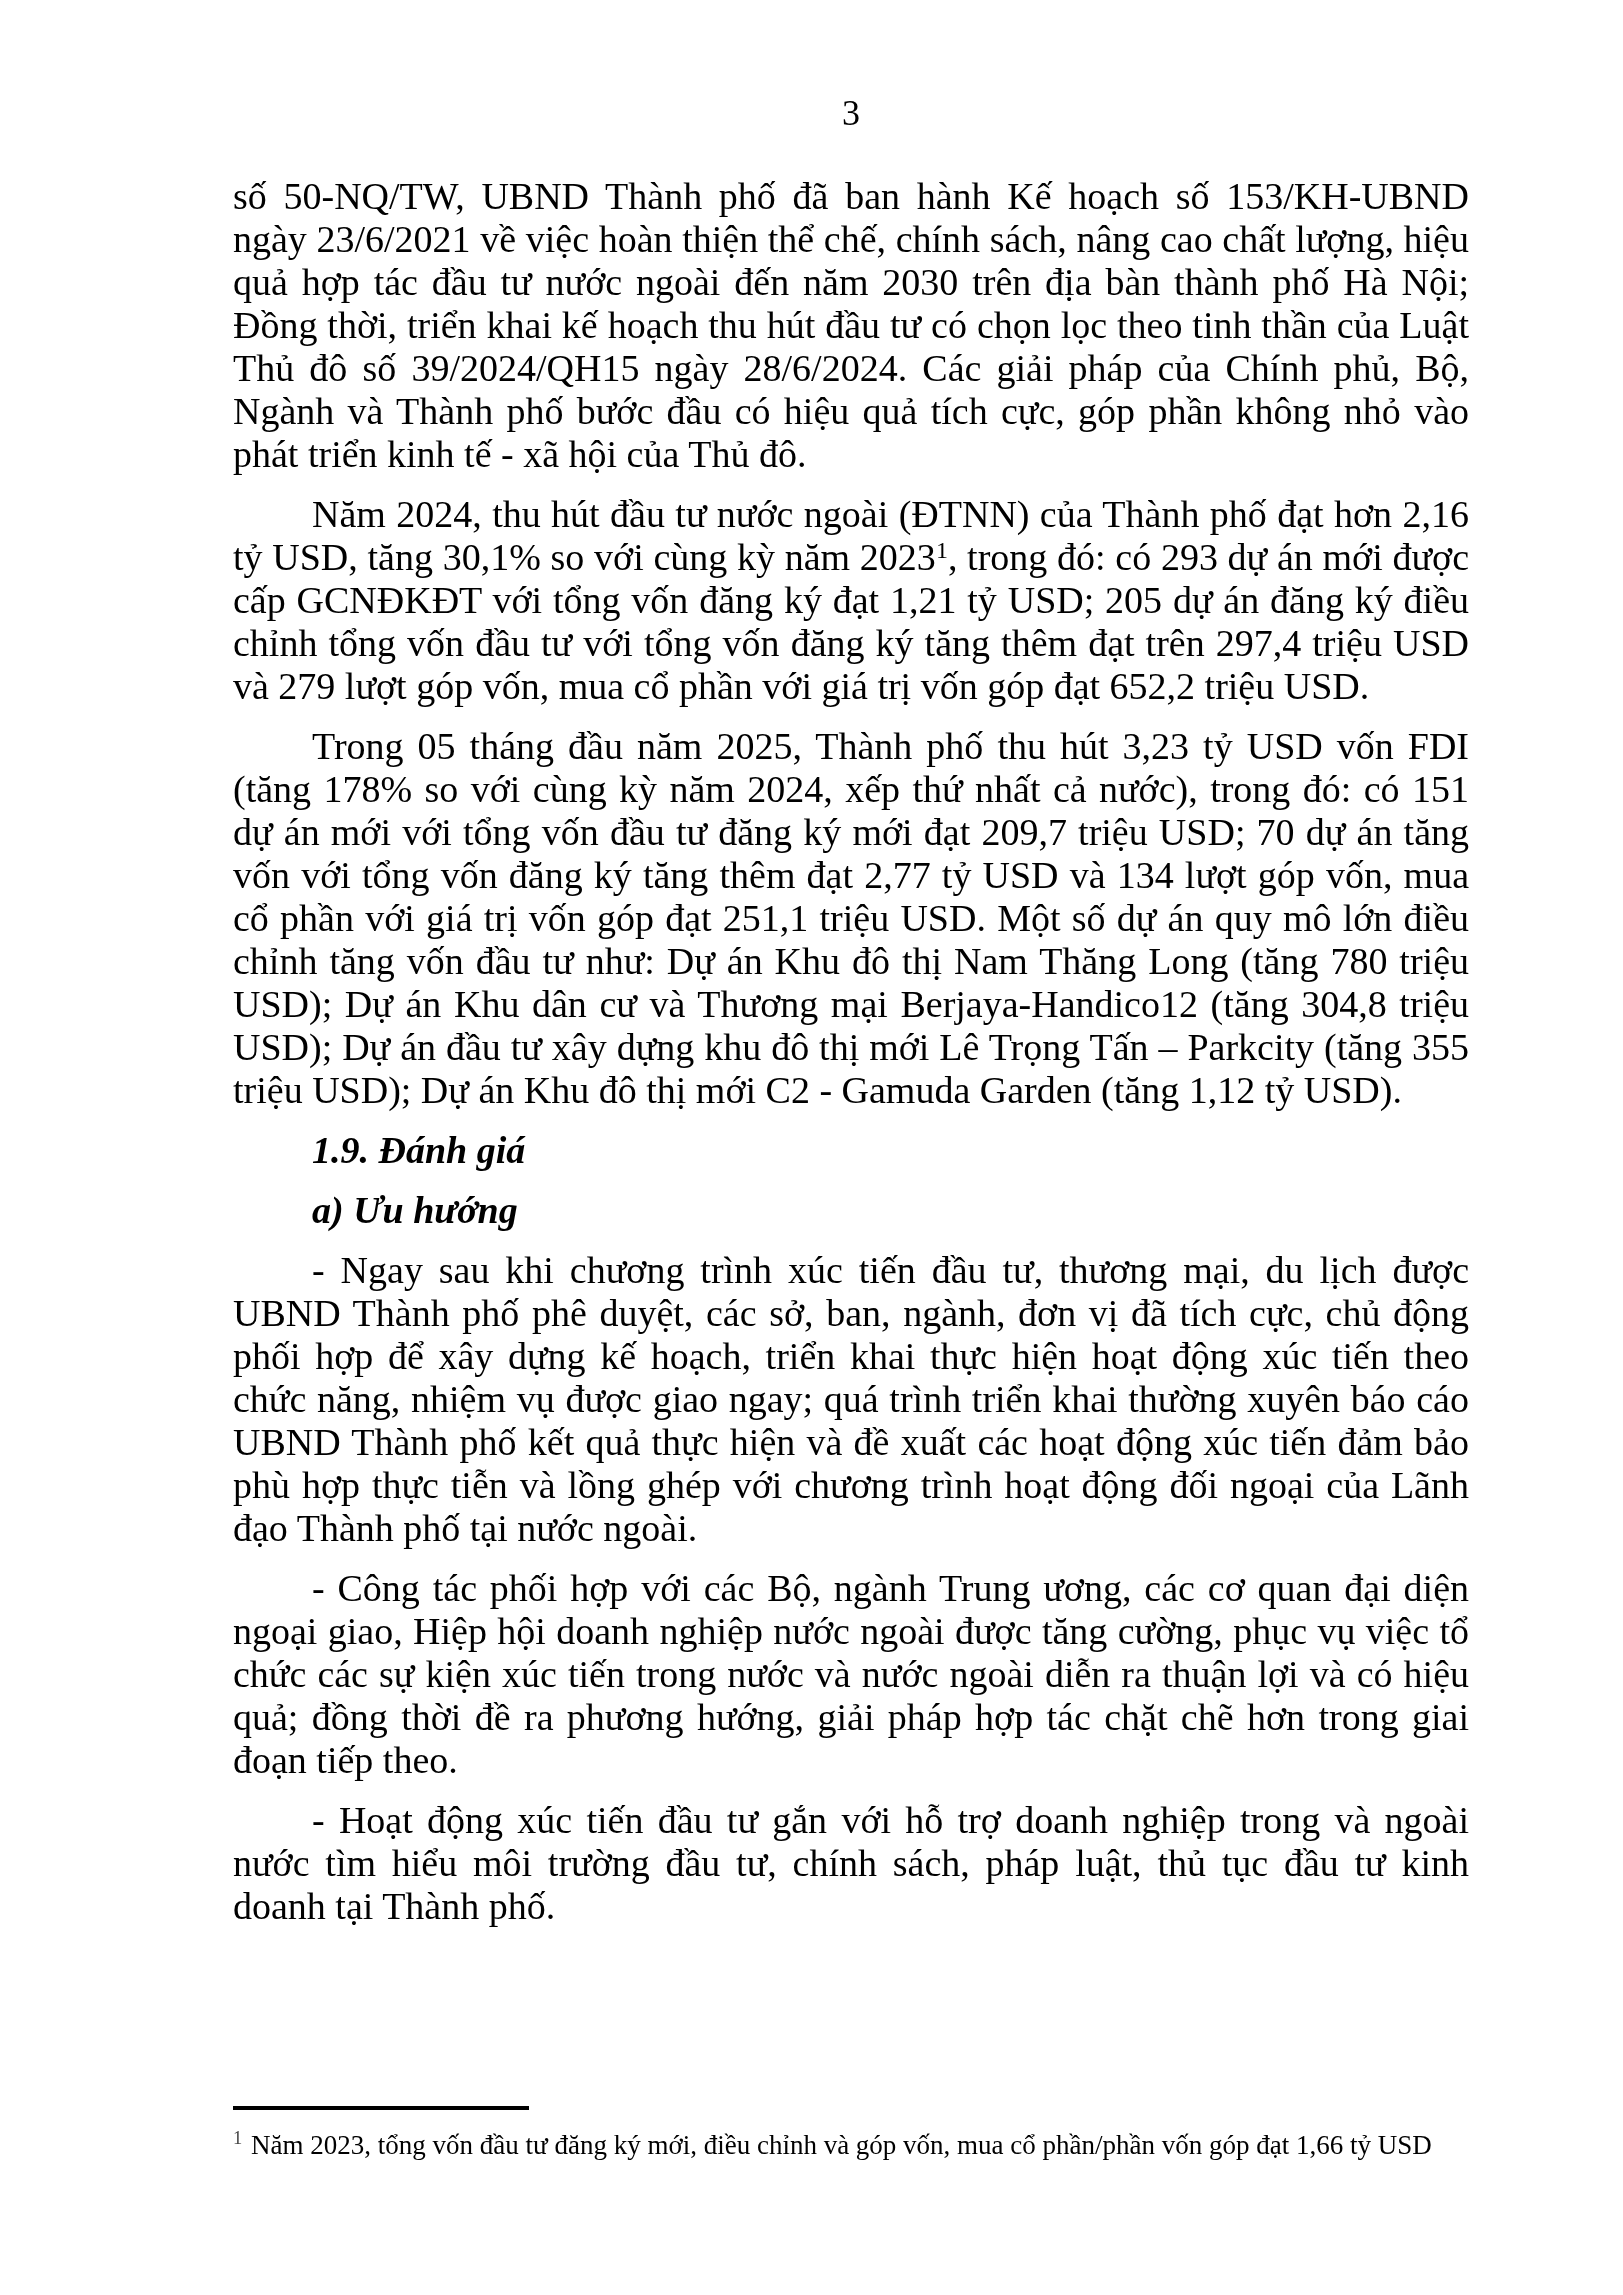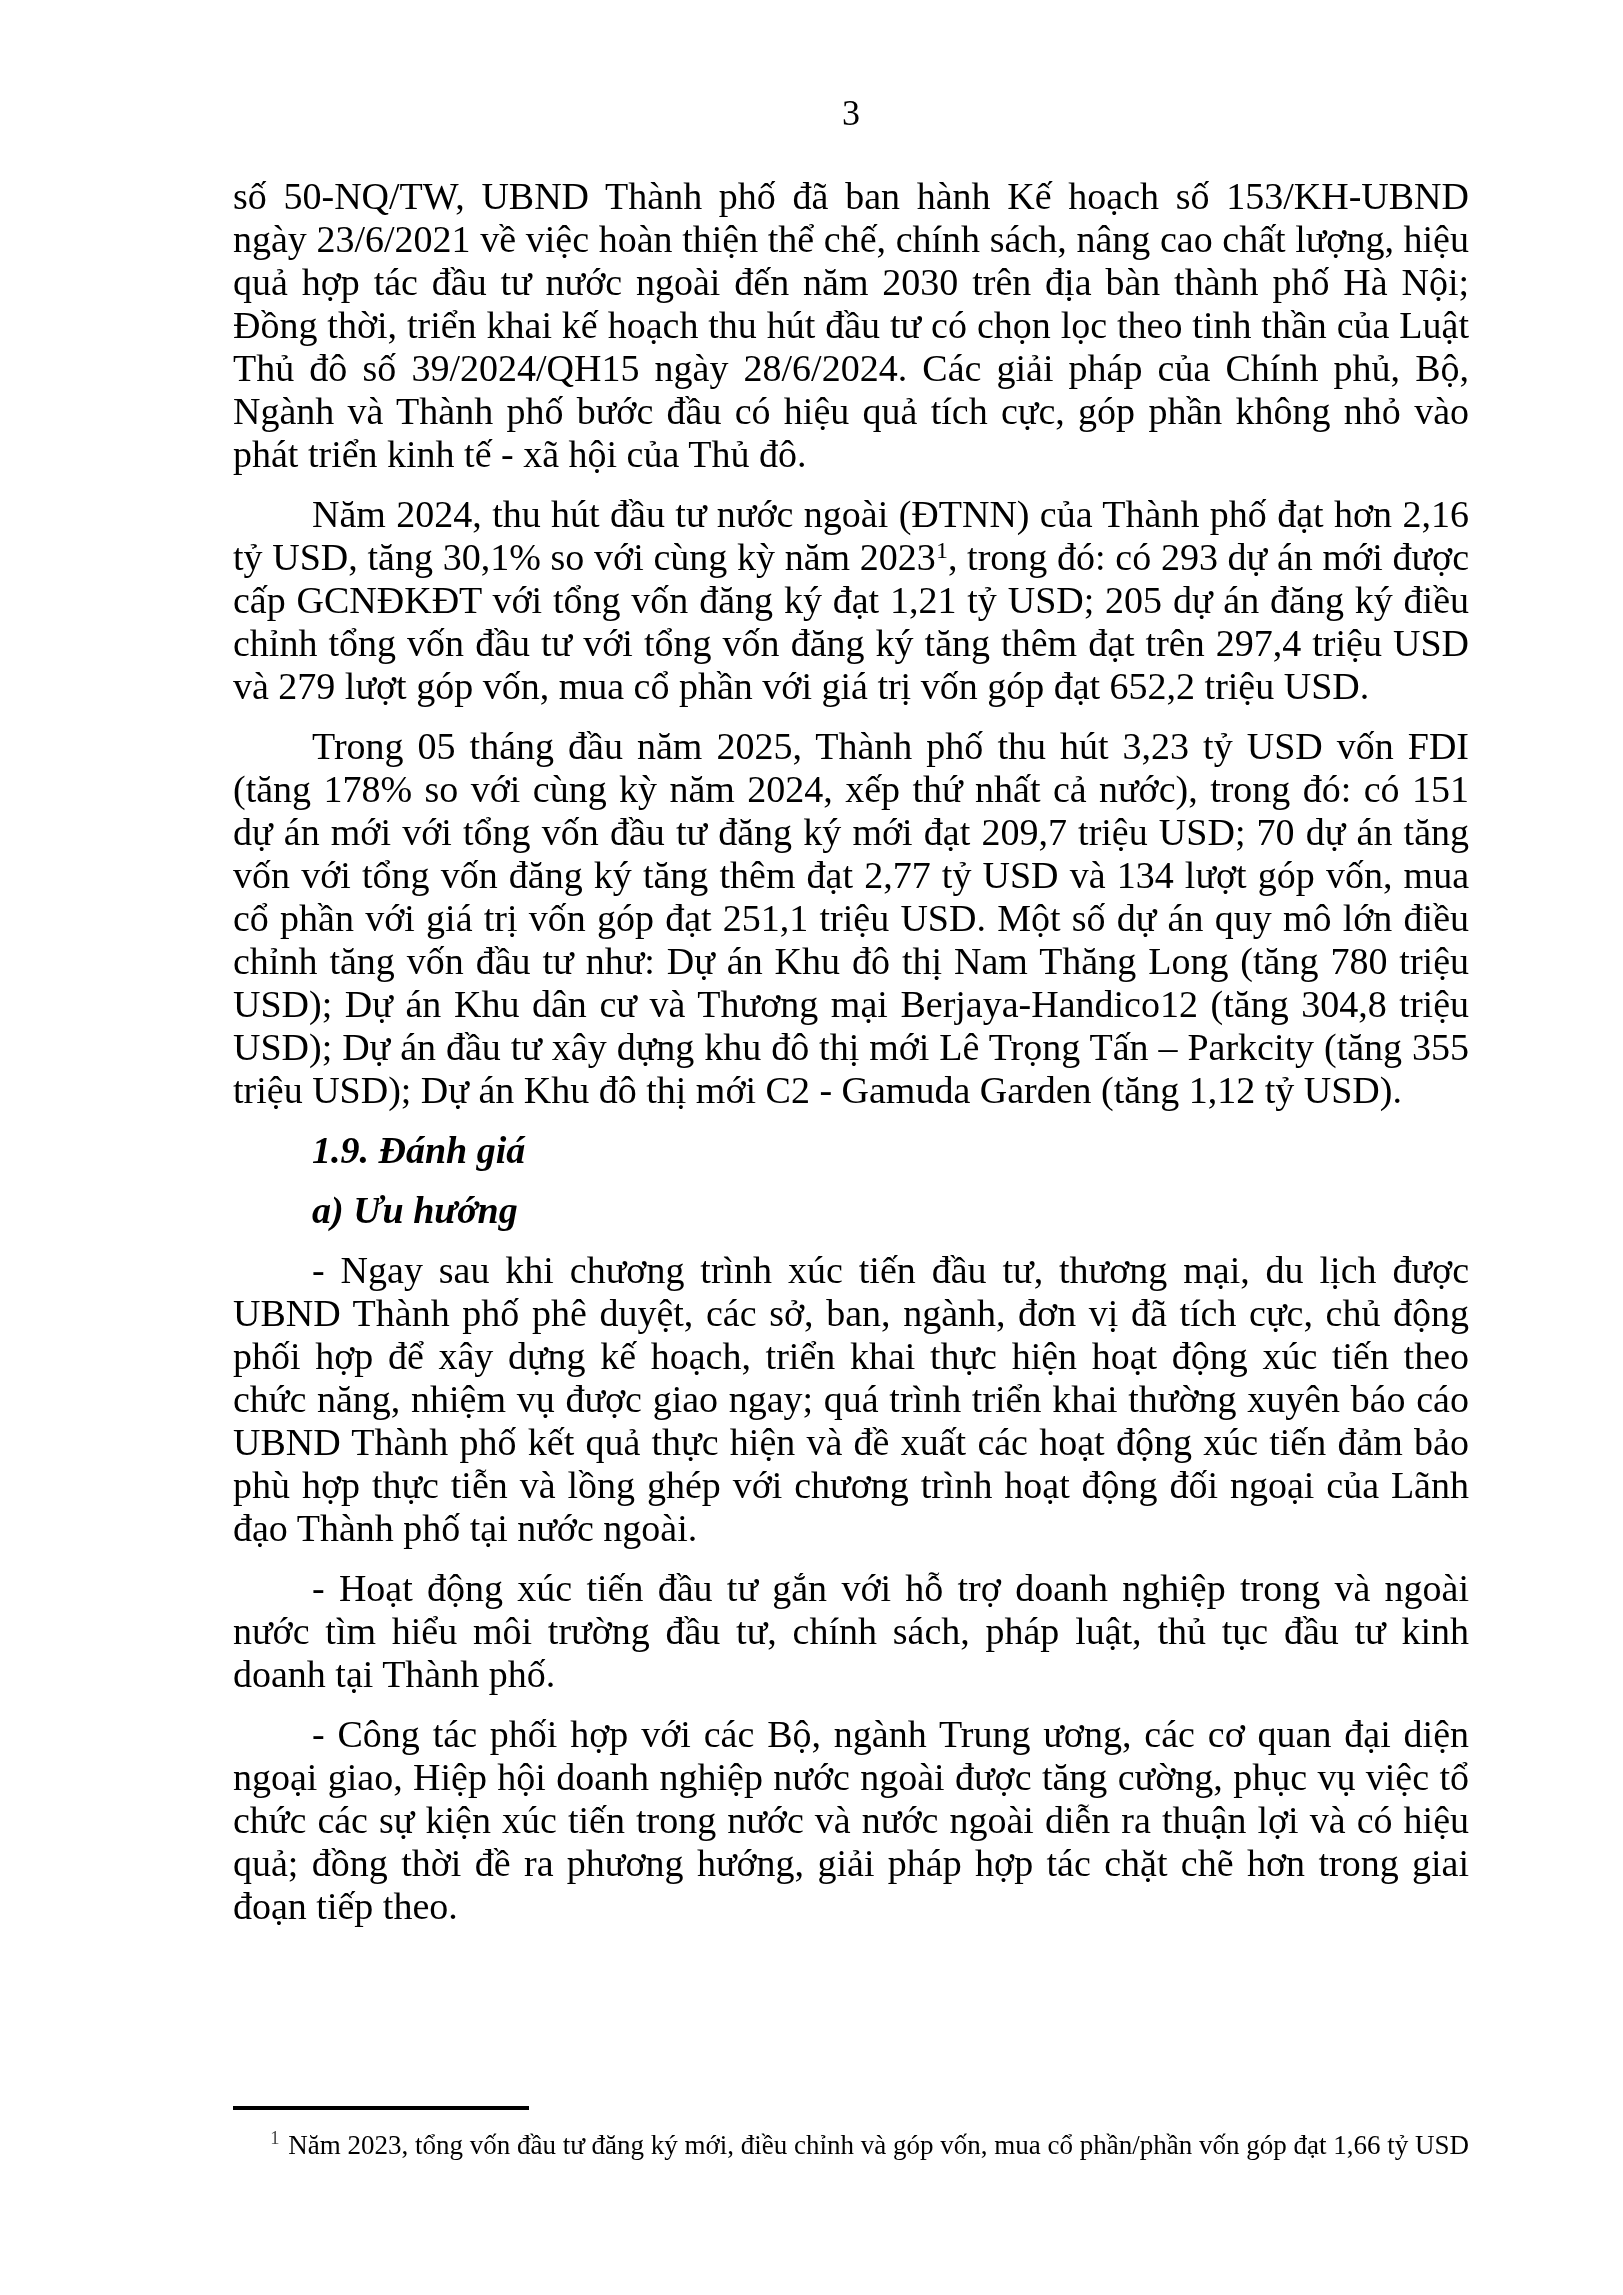--- a/index.html
+++ b/index.html
@@ -58,21 +58,21 @@
   }
   .footnote-rule {
     width: 296px;
     height: 0;
     border-top: 4.4px solid #000000;
     margin: 0 0 17.7px 0;
   }
   .footnote-text {
     font-size: 27px;
     line-height: 34px;
-    text-align: right;
+    text-align: left;
   }
   sup.fn-marker {
     font-size: 18.5px;
     line-height: 0;
     vertical-align: 9.7px;
     color: #444444;
     margin-right: 8.8px;
   }
 </style>
 </head>
@@ -90,23 +90,23 @@
 
     <p>Trong 05 tháng đầu năm 2025, Thành phố thu hút 3,23 tỷ USD vốn FDI (tăng 178% so với cùng kỳ năm 2024, xếp thứ nhất cả nước), trong đó: có 151 dự án mới với tổng vốn đầu tư đăng ký mới đạt 209,7 triệu USD; 70 dự án tăng vốn với tổng vốn đăng ký tăng thêm đạt 2,77 tỷ USD và 134 lượt góp vốn, mua cổ phần với giá trị vốn góp đạt 251,1 triệu USD. Một số dự án quy mô lớn điều chỉnh tăng vốn đầu tư như: Dự án Khu đô thị Nam Thăng Long (tăng 780 triệu USD); Dự án Khu dân cư và Thương mại Berjaya-Handico12 (tăng 304,8 triệu USD); Dự án đầu tư xây dựng khu đô thị mới Lê Trọng Tấn – Parkcity (tăng 355 triệu USD); Dự án Khu đô thị mới C2 - Gamuda Garden (tăng 1,12 tỷ USD).</p>
 
 
     <p class="heading">1.9. Đánh giá</p>
 
     <p class="heading">a) Ưu hướng</p>
 
     <p>- Ngay sau khi chương trình xúc tiến đầu tư, thương mại, du lịch được UBND Thành phố phê duyệt, các sở, ban, ngành, đơn vị đã tích cực, chủ động phối hợp để xây dựng kế hoạch, triển khai thực hiện hoạt động xúc tiến theo chức năng, nhiệm vụ được giao ngay; quá trình triển khai thường xuyên báo cáo UBND Thành phố kết quả thực hiện và đề xuất các hoạt động xúc tiến đảm bảo phù hợp thực tiễn và lồng ghép với chương trình hoạt động đối ngoại của Lãnh đạo Thành phố tại nước ngoài.</p>
 
+    <p>- Công tác phối hợp với các Bộ, ngành Trung ương, các cơ quan đại diện ngoại giao, Hiệp hội doanh nghiệp nước ngoài được tăng cường, phục vụ việc tổ chức các sự kiện xúc tiến trong nước và nước ngoài diễn ra thuận lợi và có hiệu quả; đồng thời đề ra phương hướng, giải pháp hợp tác chặt chẽ hơn trong giai đoạn tiếp theo.</p>
+
     <p>- Hoạt động xúc tiến đầu tư gắn với hỗ trợ doanh nghiệp trong và ngoài nước tìm hiểu môi trường đầu tư, chính sách, pháp luật, thủ tục đầu tư kinh doanh tại Thành phố.</p>
-
-    <p>- Công tác phối hợp với các Bộ, ngành Trung ương, các cơ quan đại diện ngoại giao, Hiệp hội doanh nghiệp nước ngoài được tăng cường, phục vụ việc tổ chức các sự kiện xúc tiến trong nước và nước ngoài diễn ra thuận lợi và có hiệu quả; đồng thời đề ra phương hướng, giải pháp hợp tác chặt chẽ hơn trong giai đoạn tiếp theo.</p>
 
   </div>
 
   <div class="footnote-area">
     <div class="footnote-rule"></div>
     <div class="footnote-text"><sup class="fn-marker">1</sup><span>Năm 2023, tổng vốn đầu tư đăng ký mới, điều chỉnh và góp vốn, mua cổ phần/phần vốn góp đạt 1,66 tỷ USD</span></div>
   </div>
 
 </div>
 

